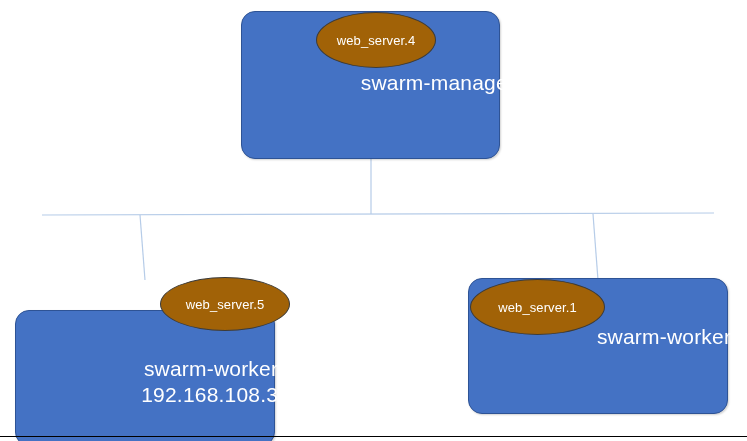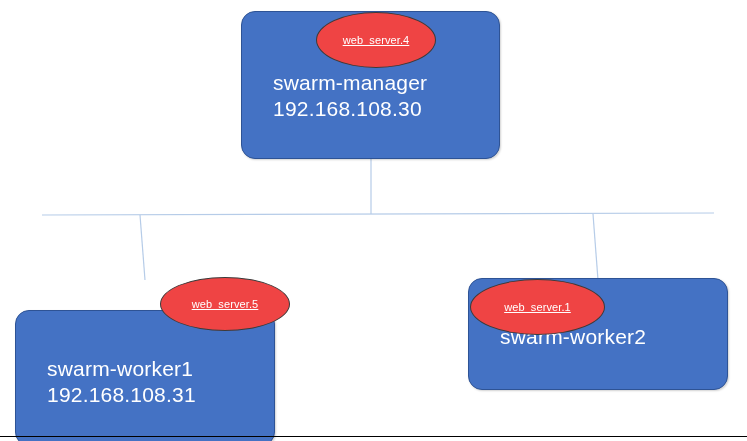--- a/index.html
+++ b/index.html
@@ -46,58 +46,56 @@
     left: 15px;
     top: 278px;
     width: 260px;
     height: 136px;
     margin-top: 32px;
   }
   .node-worker2 {
     left: 468px;
     top: 278px;
     width: 260px;
-    height: 112px;
+    height: 136px;
   }
 
   
   .node-text {
     position: absolute;
-    left: 0;
+    left: 16px;
     width: 100%;
-    text-align: left;
+    text-align: right;
     color: #ffffff;
     font-family: "Liberation Sans", sans-serif;
     font-size: 21px;
     line-height: 26px;
     letter-spacing: 0.2px;
     white-space: nowrap;
-    padding-left: 31px;
   }
   .node-manager .node-text { top: 58px; }
   .node-worker1 .node-text { top: 45px; }
   .node-worker2 .node-text { top: 45px; }
   .node-text .line { display: block; }
 
   
   .container-ellipse {
     position: absolute;
     box-sizing: border-box;
-    background: #ef4444;
+    background: #a16207;
     border: 1.4px solid #3B3B3B;
     border-radius: 50%;
     display: flex;
     align-items: center;
     justify-content: center;
     color: #ffffff;
     font-family: "Liberation Sans", sans-serif;
-    font-size: 11px;
+    font-size: 13px;
     letter-spacing: 0.1px;
     white-space: nowrap;
-    text-decoration: underline;
   }
 
   
   .ell-ws4 {
     left: 316px;
     top: 12px;
     width: 120px;
     height: 56px;
   }
 
@@ -151,21 +149,20 @@
     <line x1="42" y1="215" x2="714" y2="213" stroke="#B6CCE8" stroke-width="1.2"></line>
 
     <line x1="140" y1="215" x2="145" y2="280" stroke="#B6CCE8" stroke-width="1.2"></line>
 
     <line x1="593" y1="214" x2="598" y2="280" stroke="#B6CCE8" stroke-width="1.2"></line>
   </svg>
 
   <div class="node node-manager">
     <div class="node-text">
       <span class="line">swarm-manager</span>
-      <span class="line">192.168.108.30</span>
     </div>
   </div>
   <div class="container-ellipse ell-ws4">
     <span>web_server.4</span>
   </div>
 
   <div class="node node-worker1">
     <div class="node-text">
       <span class="line">swarm-worker1</span>
       <span class="line">192.168.108.31</span>

